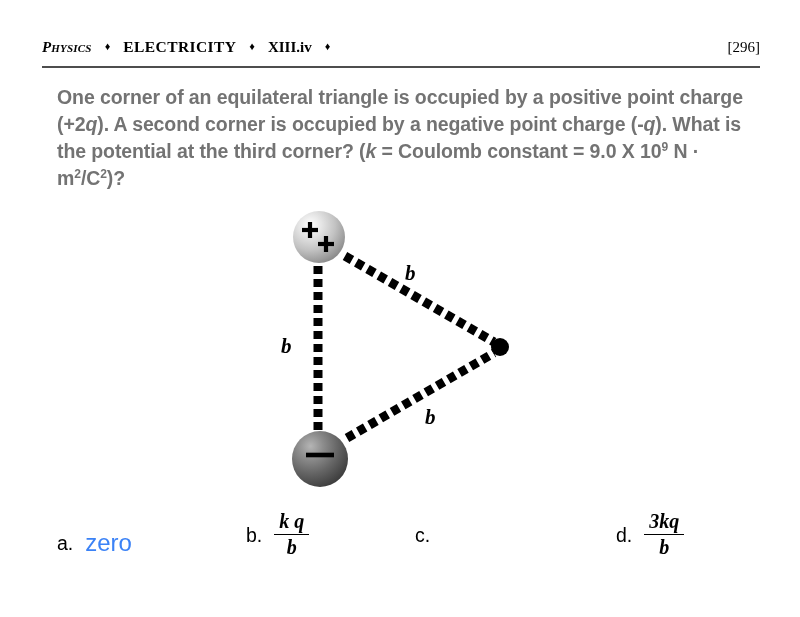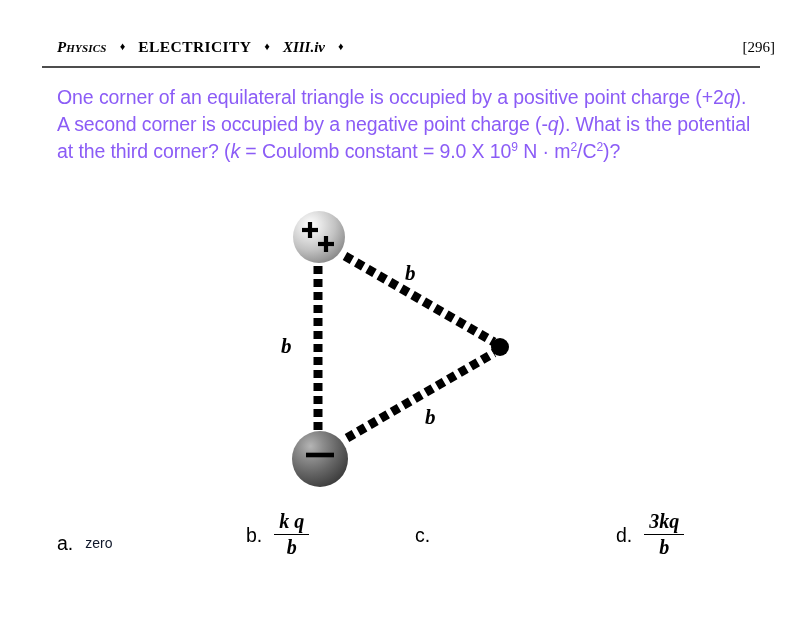--- a/index.html
+++ b/index.html
@@ -21,21 +21,20 @@
     position: absolute;
     left: 42px;
     top: 38px;
     width: 718px;
     height: 26px;
   }
   .hdr-row {
     display: flex;
     align-items: center;
     width: 100%;
-    margin-left: 15px;
   }
   .hdr-crumbs {
     display: flex;
     align-items: baseline;
     flex: 1 1 auto;
   }
   .hdr-subject {
     font-family: "Liberation Serif", serif;
     font-style: italic;
     font-variant: small-caps;
@@ -54,21 +53,20 @@
   }
   .hdr-topic {
     font-family: "Liberation Serif", serif;
     font-weight: 700;
     font-size: 15.5px;
     letter-spacing: .4px;
     white-space: nowrap;
   }
   .hdr-section {
     font-family: "Liberation Serif", serif;
-    font-style: italic;
     font-weight: 700;
     font-size: 15px;
     white-space: nowrap;
   }
   .hdr-title {
     font-family: "Liberation Serif", serif;
     font-style: italic;
     font-weight: 700;
     font-size: 14.5px;
     white-space: nowrap;
@@ -92,21 +90,22 @@
   
   #question-text {
     position: absolute;
     left: 57px;
     top: 84px;
     width: 700px;
     font-family: "Liberation Sans", sans-serif;
     font-size: 19.5px;
     line-height: 27px;
     letter-spacing: -0.1px;
-    color: #8b5cf6;
+    color: #737373;
+    font-weight: bold;
   }
   #question-text .it {
     font-style: italic;
   }
   #question-text sup {
     font-size: 0.62em;
     vertical-align: super;
     line-height: 0;
   }
 
@@ -153,22 +152,22 @@
   #answer-d { left: 559px; top: 0px; }
 
   .ans-letter {
     font-family: "Liberation Sans", sans-serif;
     font-size: 19.5px;
     color: #000;
     margin-right: 12px;
   }
   .ans-plain {
     font-family: "Liberation Sans", sans-serif;
-    font-size: 14px;
-    color: #0f172a;
+    font-size: 24px;
+    color: #3b82f6;
   }
   .frac {
     display: inline-flex;
     flex-direction: column;
     align-items: flex-end;
     font-family: "Liberation Serif", serif;
     font-style: italic;
     font-weight: 700;
     font-size: 20px;
     line-height: 1.12;

